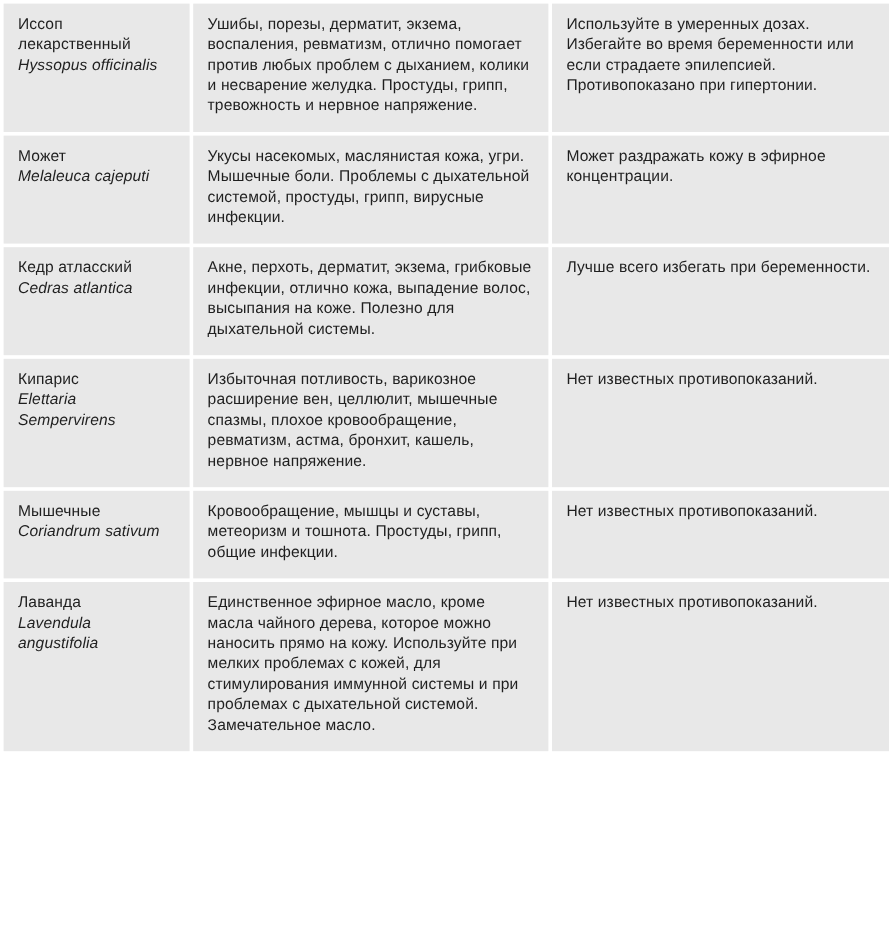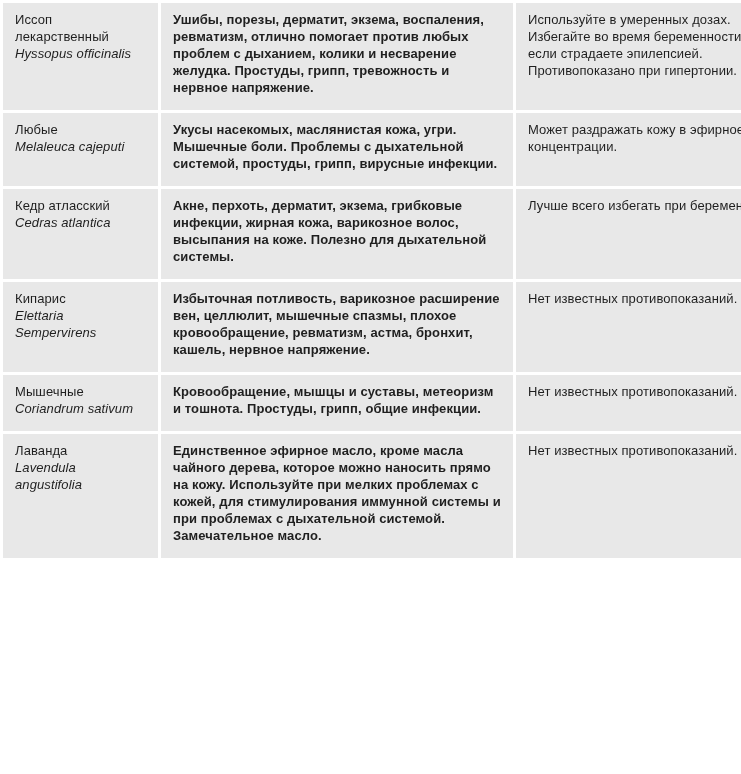--- a/index.html
+++ b/index.html
@@ -24,21 +24,21 @@
     background: #e8e8e8;
     vertical-align: top;
     padding: 8px 12px 14px 12px;
     font-size: 13px;
     line-height: 17px;
     color: #1f1f1f;
     letter-spacing: 0.1px;
     box-sizing: border-box;
   }
   td.col-name   { width: 155px; }
-  td.col-uses   { width: 352px; font-weight: bold; }
+  td.col-uses   { width: 296px; }
   td.col-warn   { width: 287px; }
   .latin {
     font-style: italic;
   }
 </style>
 </head>
 <body>
 
 <div class="page">
   <table class="oil-table">
@@ -48,33 +48,33 @@
       <div>Иссоп лекарственный</div>
       <div class="latin">Hyssopus officinalis</div>
     </td>
     <td class="col-uses">Ушибы, порезы, дерматит, экзема, воспаления, ревматизм, отлично помогает против любых проблем с дыханием, колики и несварение желудка. Простуды, грипп, тревожность и нервное напряжение.</td>
     <td class="col-warn">Используйте в умеренных дозах. Избегайте во время беременности или если страдаете эпилепсией. Противопоказано при гипертонии.</td>
   </tr>
 
 
   <tr>
     <td class="col-name">
-      <div>Любые</div>
+      <div>Может</div>
       <div class="latin">Melaleuca cajeputi</div>
     </td>
     <td class="col-uses">Укусы насекомых, маслянистая кожа, угри. Мышечные боли. Проблемы с дыхательной системой, простуды, грипп, вирусные инфекции.</td>
     <td class="col-warn">Может раздражать кожу в эфирное концентрации.</td>
   </tr>
 
   <tr>
     <td class="col-name">
       <div>Кедр атласский</div>
       <div class="latin">Cedras atlantica</div>
     </td>
-    <td class="col-uses">Акне, перхоть, дерматит, экзема, грибковые инфекции, жирная кожа, варикозное волос, высыпания на коже. Полезно для дыхательной системы.</td>
+    <td class="col-uses">Акне, перхоть, дерматит, экзема, грибковые инфекции, отлично кожа, выпадение волос, высыпания на коже. Полезно для дыхательной системы.</td>
     <td class="col-warn">Лучше всего избегать при беременности.</td>
   </tr>
 
   <tr>
     <td class="col-name">
       <div>Кипарис</div>
       <div class="latin">Elettaria Sempervirens</div>
     </td>
     <td class="col-uses">Избыточная потливость, варикозное расширение вен, целлюлит, мышечные спазмы, плохое кровообращение, ревматизм, астма, бронхит, кашель, нервное напряжение.</td>
     <td class="col-warn">Нет известных противопоказаний.</td>

